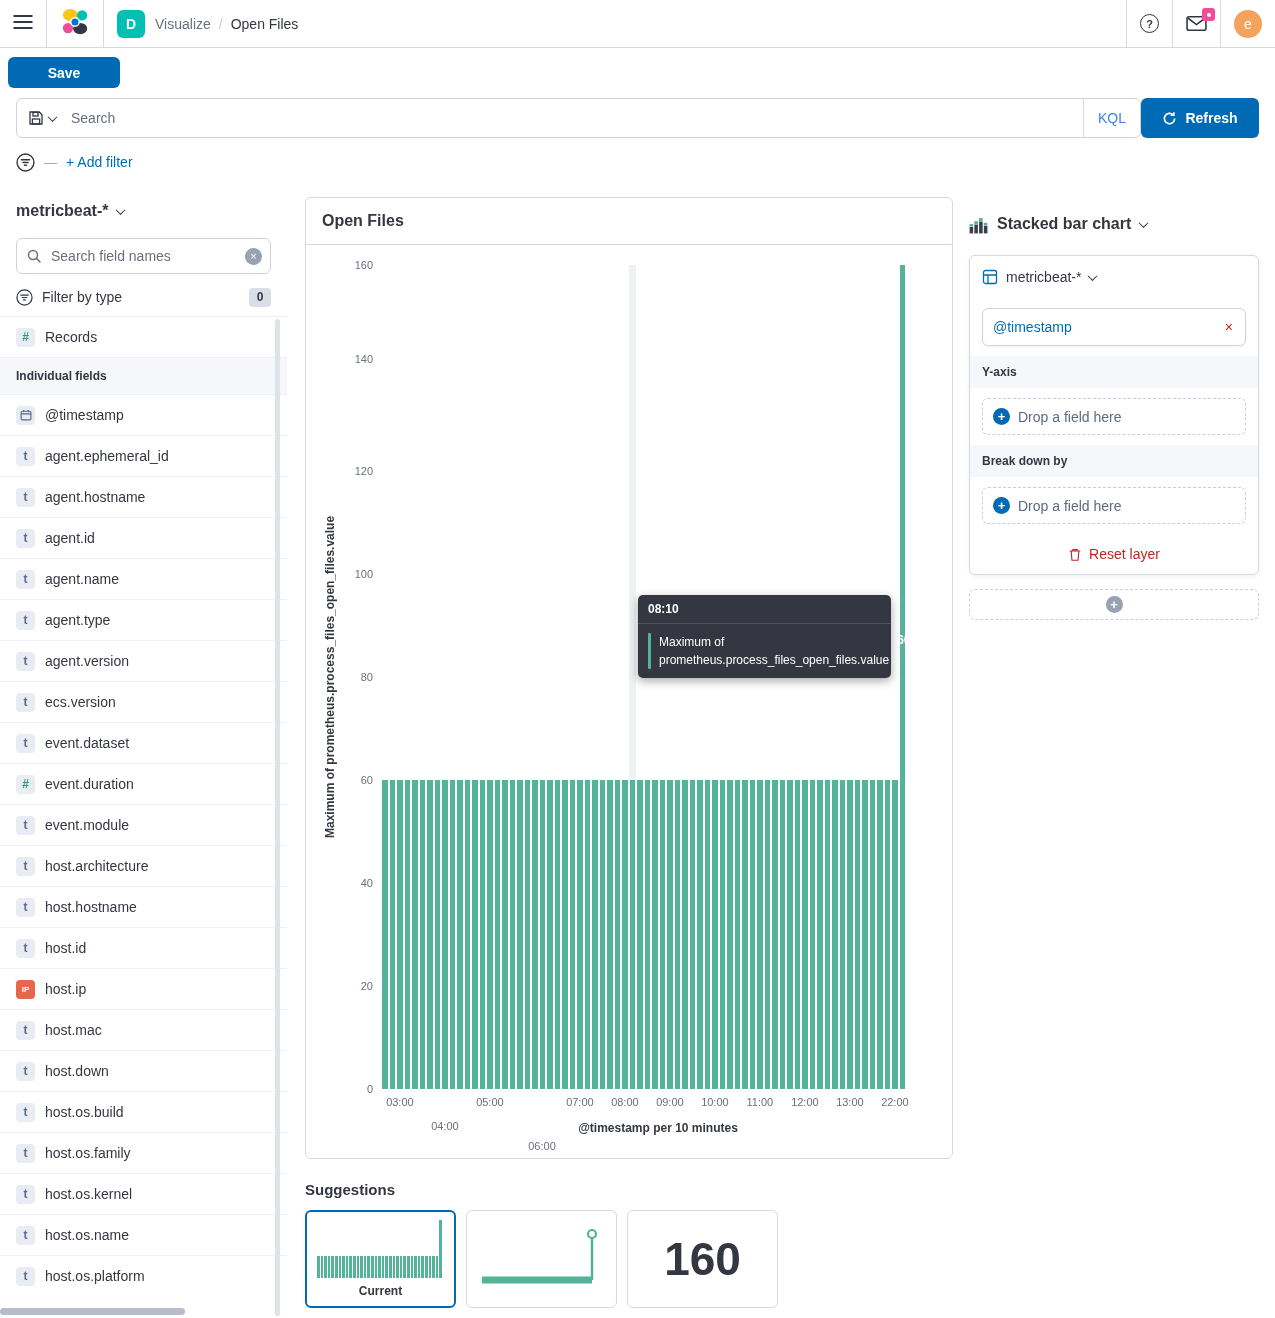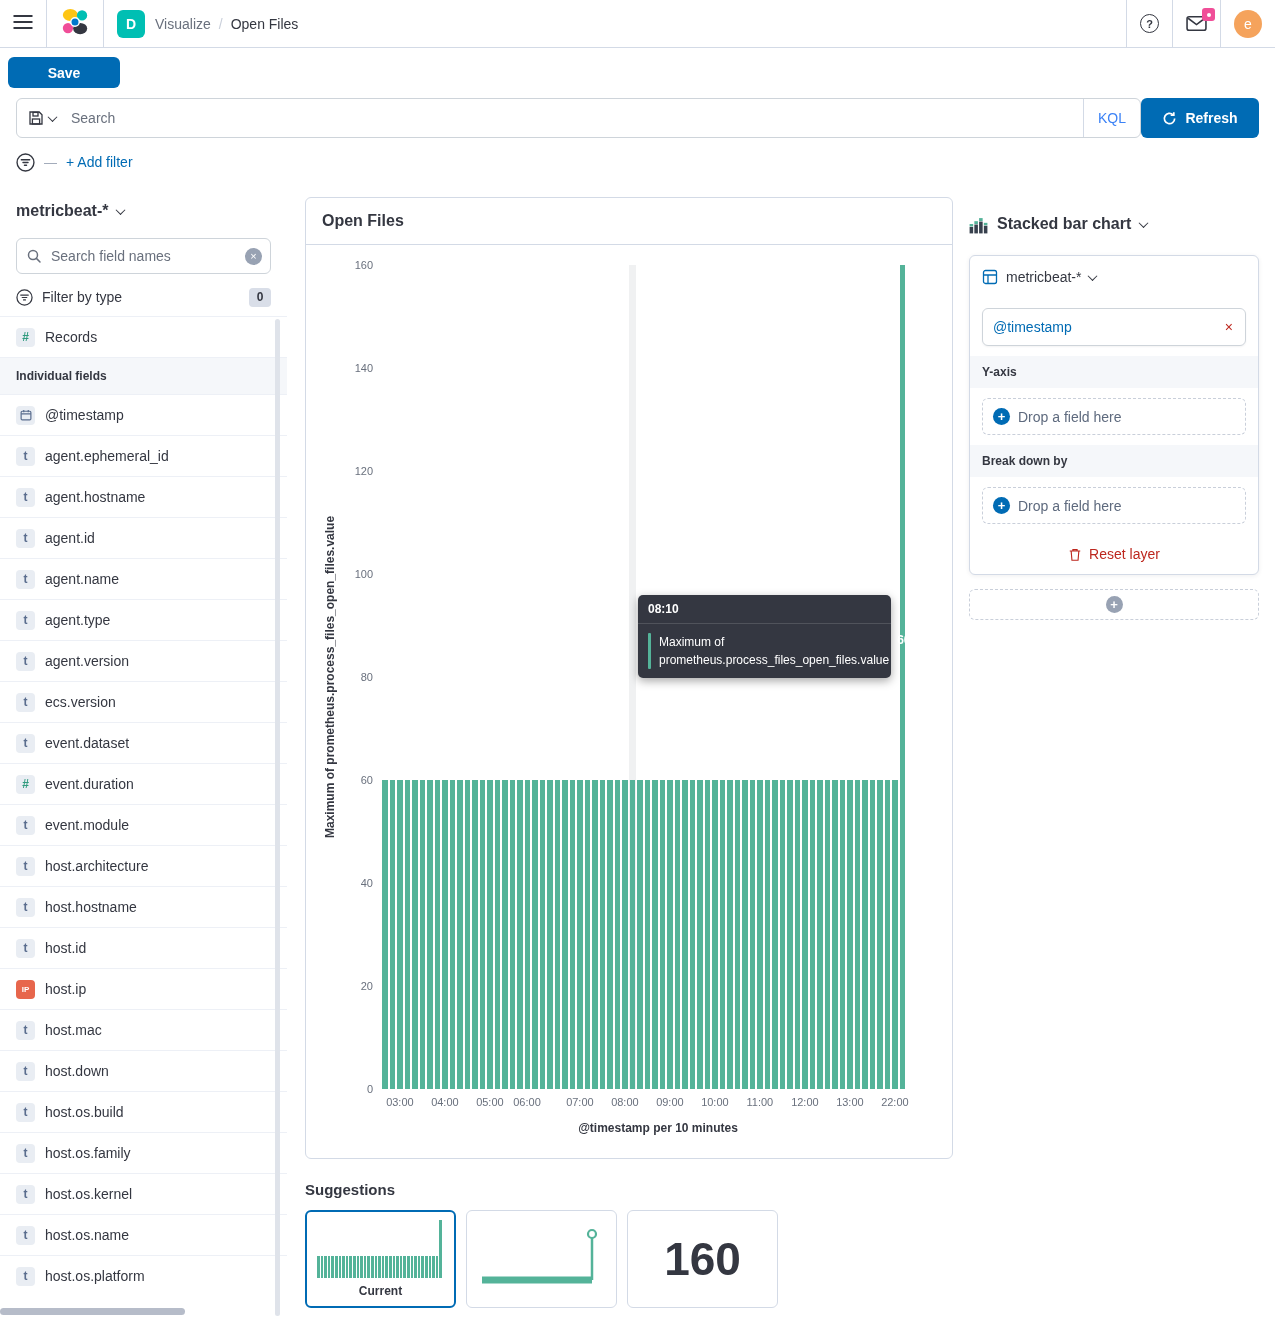--- a/index.html
+++ b/index.html
@@ -363,21 +363,21 @@
       <div class="chart-body">
         <div class="y-title">Maximum of prometheus.process_files_open_files.value</div>
         <div class="y-ticks" id="y-ticks">
             <span style="top: 824px;">0</span>
             <span style="top: 721px;">20</span>
             <span style="top: 618px;">40</span>
             <span style="top: 515px;">60</span>
             <span style="top: 412px;">80</span>
             <span style="top: 309px;">100</span>
             <span style="top: 206px;">120</span>
-            <span style="top: 103px;">140</span>
+            <span style="top: 94px;">140</span>
             <span style="top: 0px;">160</span>
           </div>
         <div class="plot-col">
           <div class="plot" id="plot">
               <div class="hover-band" style="left: 246.5px; width: 7.8px;"></div>
             <div class="chart-tooltip">
               <div class="tt-header">08:10</div>
               <div class="tt-body">
                 <span class="tt-marker" id="tt-marker" style="background: rgb(84, 179, 153);"></span>
                 <span class="tt-label">Maximum of prometheus.process_files_open_files.value</span>
@@ -450,23 +450,23 @@
               <div class="bar" style="left: 472.5px; width: 5.8px; height: 309px; background: rgb(84, 179, 153);"></div>
               <div class="bar" style="left: 480px; width: 5.8px; height: 309px; background: rgb(84, 179, 153);"></div>
               <div class="bar" style="left: 487.5px; width: 5.8px; height: 309px; background: rgb(84, 179, 153);"></div>
               <div class="bar" style="left: 495px; width: 5.8px; height: 309px; background: rgb(84, 179, 153);"></div>
               <div class="bar" style="left: 502.5px; width: 5.8px; height: 309px; background: rgb(84, 179, 153);"></div>
               <div class="bar" style="left: 510px; width: 5.8px; height: 309px; background: rgb(84, 179, 153);"></div>
               <div class="bar" style="left: 517.5px; width: 5.8px; height: 824px; background: rgb(84, 179, 153);"></div>
             </div>
           <div class="x-ticks" id="x-ticks">
               <span style="left: 17.9px;">03:00</span>
-              <span style="left: 62.9px;">04:00</span>
+              <span style="left: 62.9px; margin-top: 24px;">04:00</span>
               <span style="left: 107.9px;">05:00</span>
-              <span style="left: 145px;">06:00</span>
+              <span style="left: 160px; margin-top: 44px;">06:00</span>
               <span style="left: 197.9px;">07:00</span>
               <span style="left: 242.9px;">08:00</span>
               <span style="left: 287.9px;">09:00</span>
               <span style="left: 332.9px;">10:00</span>
               <span style="left: 377.9px;">11:00</span>
               <span style="left: 422.9px;">12:00</span>
               <span style="left: 467.9px;">13:00</span>
               <span style="left: 512.9px;">22:00</span>
             </div>
           <div class="x-title">@timestamp per 10 minutes</div>

